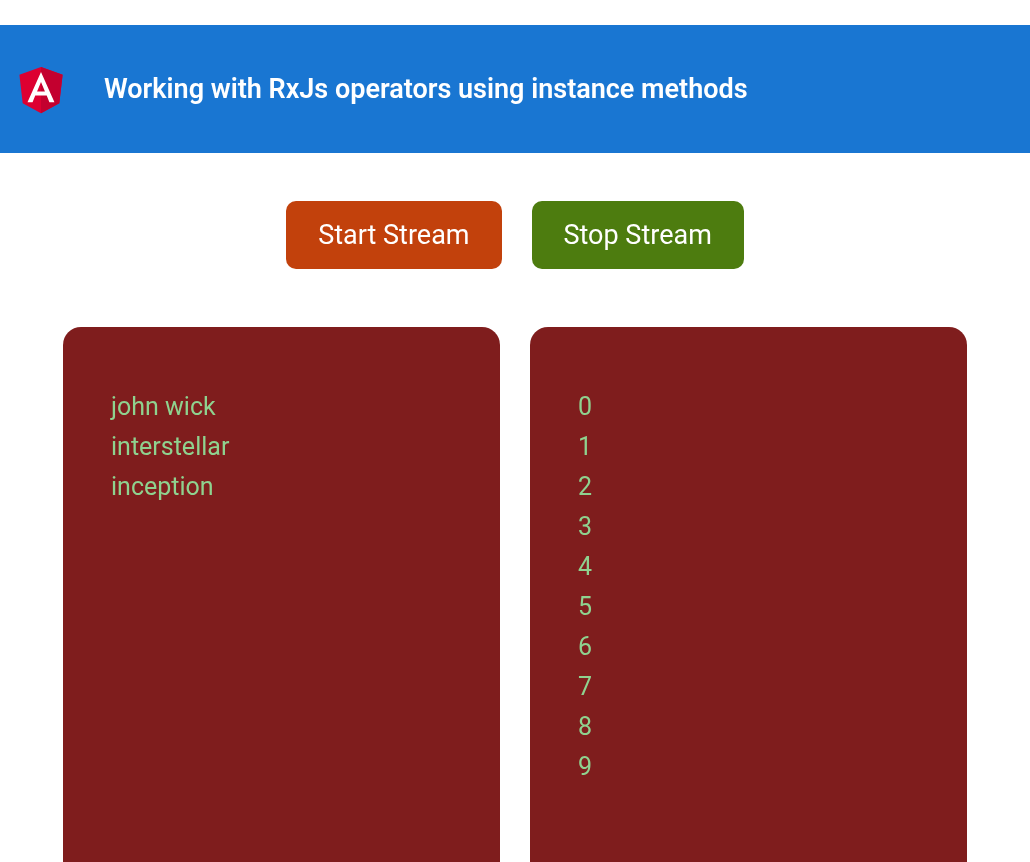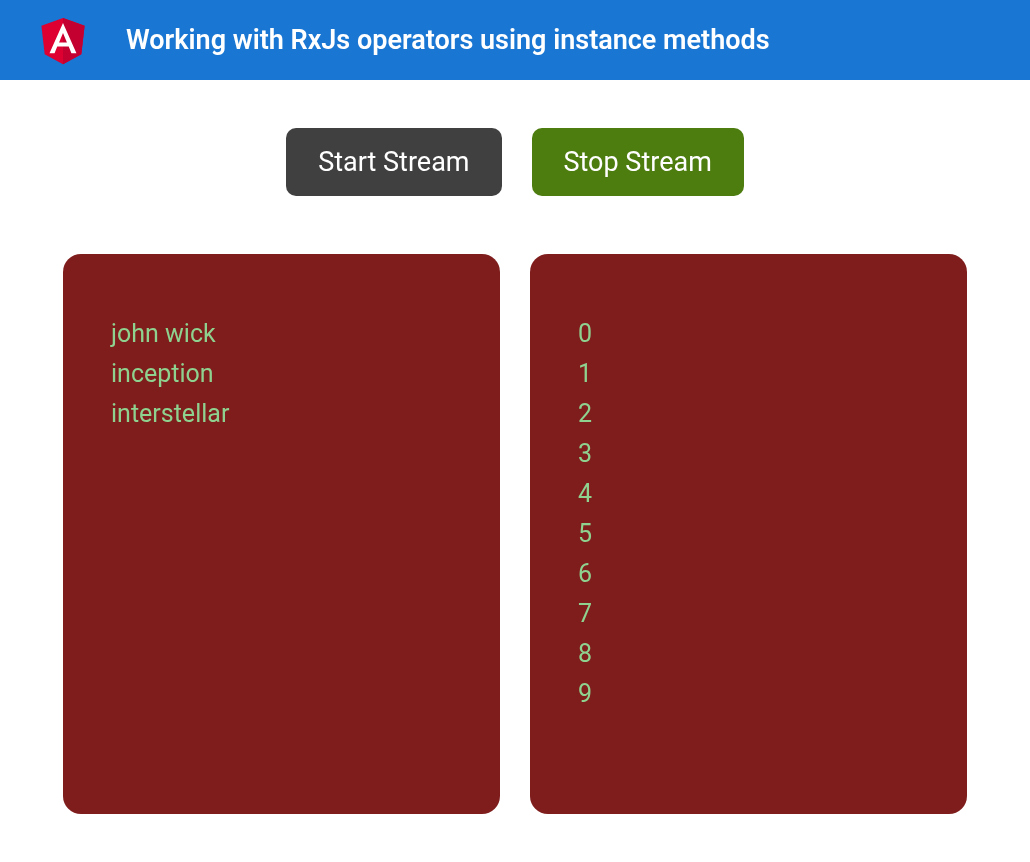--- a/index.html
+++ b/index.html
@@ -9,24 +9,25 @@
     }
     body {
       font-family: -apple-system, BlinkMacSystemFont, "Segoe UI", Roboto, Helvetica, Arial, sans-serif;
       background: #ffffff;
       width: 1030px;
       height: 862px;
       overflow: hidden;
     }
     .header {
       background: #1976d2;
-      height: 80px;
+      height: 128px;
       display: flex;
       align-items: center;
-      padding-left: 34px;
+      padding-left: 12px;
+      margin-top: 25px;
     }
     .angular-logo {
       width: 58px;
       height: 60px;
       flex-shrink: 0;
       margin-right: 34px;
     }
     .header-title {
       color: #ffffff;
       font-size: 27px;
@@ -42,21 +43,21 @@
       border: none;
       border-radius: 10px;
       font-size: 27px;
       font-weight: 400;
       padding: 18px 32px;
       cursor: pointer;
       color: #ffffff;
       font-family: inherit;
     }
     .btn-start {
-      background: #404040;
+      background: #c2410c;
     }
     .btn-stop {
       background: #4d7c0f;
     }
     .panels {
       display: flex;
       justify-content: center;
       gap: 30px;
       margin-top: 58px;
       padding: 0 20px;
@@ -88,22 +89,22 @@
 </div>
 
 <div class="button-row">
   <button class="btn btn-start">Start Stream</button>
   <button class="btn btn-stop">Stop Stream</button>
 </div>
 
 <div class="panels">
   <div class="panel">
     <div class="panel-item">john wick</div>
+    <div class="panel-item">interstellar</div>
     <div class="panel-item">inception</div>
-    <div class="panel-item">interstellar</div>
   </div>
   <div class="panel">
     <div class="panel-item">0</div>
     <div class="panel-item">1</div>
     <div class="panel-item">2</div>
     <div class="panel-item">3</div>
     <div class="panel-item">4</div>
     <div class="panel-item">5</div>
     <div class="panel-item">6</div>
     <div class="panel-item">7</div>

